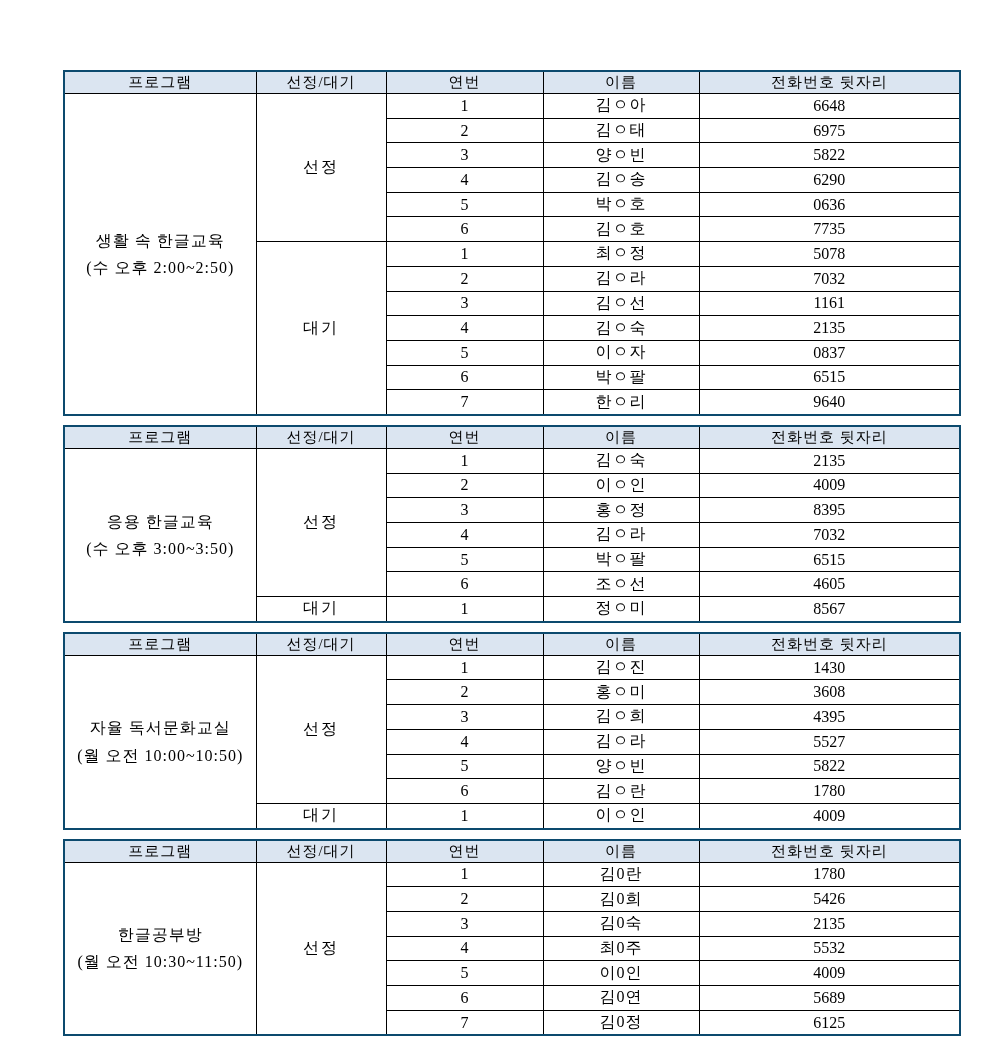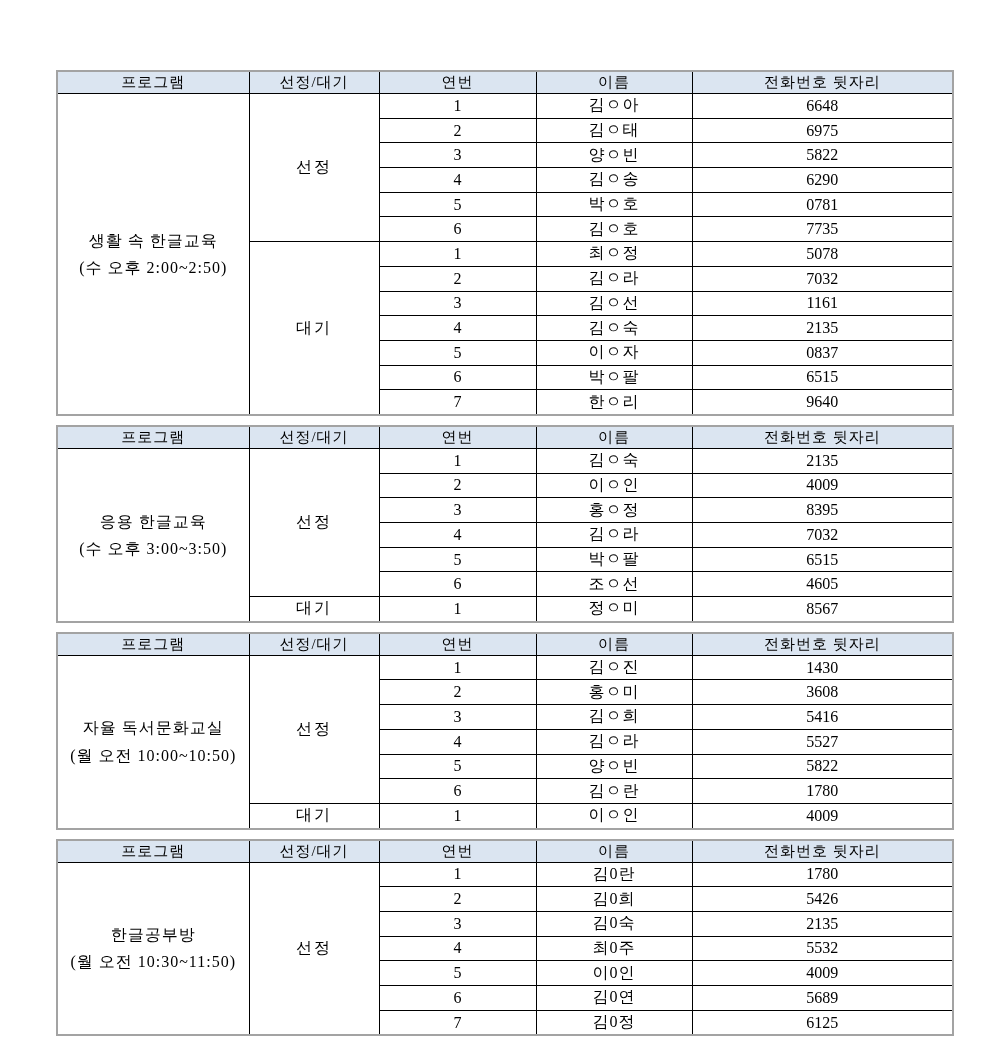--- a/index.html
+++ b/index.html
@@ -14,22 +14,22 @@
   #document-page {
     box-sizing: border-box;
     width: 992px;
     height: 1042px;
     padding: 70px 0 0 48px;
     overflow: hidden;
   }
   table.roster-table {
     border-collapse: collapse;
     table-layout: fixed;
-    border: 2px solid #a3a3a3;
-    margin: 0 0 9px 8px;
+    border: 2px solid #0c4a6e;
+    margin: 0 0 9px 15px;
     font-family: Liberation Serif, serif;
   }
   table.roster-table th,
   table.roster-table td {
     border: 1px solid #000000;
     text-align: center;
     vertical-align: middle;
     padding: 0;
     overflow: hidden;
     white-space: nowrap;
@@ -106,21 +106,21 @@
             <td class="phone-cell">5822</td>
           </tr>
           <tr>
             <td class="no-cell">4</td>
             <td class="name-cell">김ㅇ송</td>
             <td class="phone-cell">6290</td>
           </tr>
           <tr>
             <td class="no-cell">5</td>
             <td class="name-cell">박ㅇ호</td>
-            <td class="phone-cell">0781</td>
+            <td class="phone-cell">0636</td>
           </tr>
           <tr>
             <td class="no-cell">6</td>
             <td class="name-cell">김ㅇ호</td>
             <td class="phone-cell">7735</td>
           </tr>
           <tr>
             <td rowspan="7" class="group-cell">대기</td>
             <td class="no-cell">1</td>
             <td class="name-cell">최ㅇ정</td>
@@ -248,21 +248,21 @@
             <td class="phone-cell">1430</td>
           </tr>
           <tr>
             <td class="no-cell">2</td>
             <td class="name-cell">홍ㅇ미</td>
             <td class="phone-cell">3608</td>
           </tr>
           <tr>
             <td class="no-cell">3</td>
             <td class="name-cell">김ㅇ희</td>
-            <td class="phone-cell">5416</td>
+            <td class="phone-cell">4395</td>
           </tr>
           <tr>
             <td class="no-cell">4</td>
             <td class="name-cell">김ㅇ라</td>
             <td class="phone-cell">5527</td>
           </tr>
           <tr>
             <td class="no-cell">5</td>
             <td class="name-cell">양ㅇ빈</td>
             <td class="phone-cell">5822</td>

